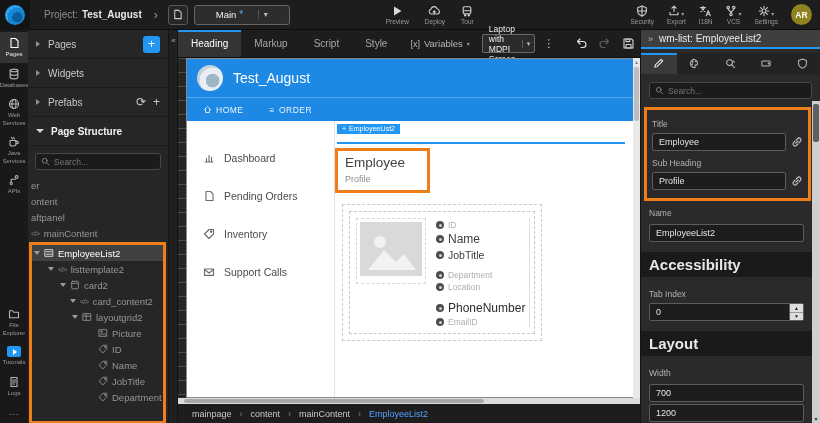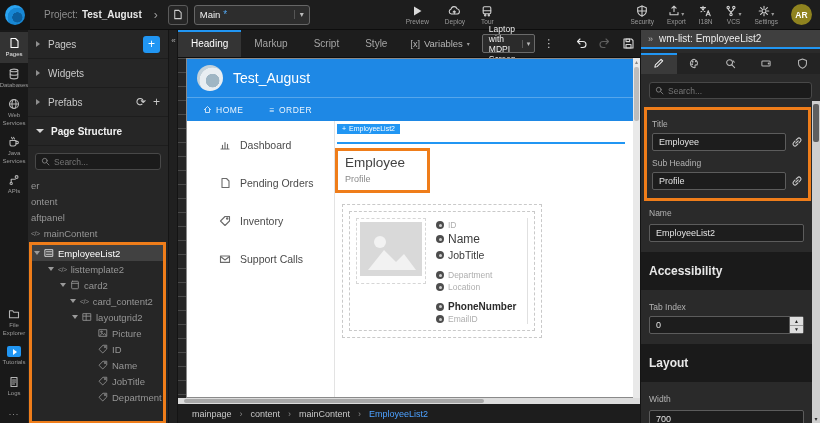--- a/index.html
+++ b/index.html
@@ -15,22 +15,22 @@
   .topbar { height:30px; flex:0 0 30px; background:#1d1d1d; display:flex; align-items:center;
     color:#bbb; border-bottom:1px solid #0d0d0d; }
   .logo-box { width:30px; height:30px; background:#141414; display:flex; align-items:center; justify-content:center; }
   .wave-logo { width:20px; height:20px; border-radius:50%;
     background:radial-gradient(circle at 62% 62%, #0c5f9e 0 28%, #1787d4 30% 55%, #2aa3f0 57% 100%); }
   .proj { margin-left:14px; font-size:10px; color:#8f8f8f; white-space:nowrap; }
   .proj b { color:#e8e8e8; font-weight:bold; margin-left:4px; }
   .tb-chev { color:#9a9a9a; font-size:12px; margin:0 10px 0 12px; }
   .page-icon-btn { width:20px; height:20px; border:1px solid #5a5a5a; border-radius:3px;
     display:flex; align-items:center; justify-content:center; color:#cfcfcf; background:#262626; }
-  .main-select { margin-left:6px; width:116px; height:20px; background:#2d2d2d; border:1px solid #666;
-    border-radius:3px; display:flex; align-items:center; font-size:9.5px; color:#f0f0f0; padding:0 5px; }
+  .main-select { margin-left:6px; width:96px; height:20px; background:#2d2d2d; border:1px solid #666;
+    border-radius:3px; display:flex; align-items:center; font-size:9.5px; color:#f0f0f0; padding:0 21px; }
   .main-select .star { color:#53a7f0; margin-left:3px; font-size:10px; }
   .main-select .dd { margin-left:auto; border-left:1px solid #555; padding-left:5px; color:#bbb; font-size:8px; }
   .tb-actions { display:flex; margin-left:96px; gap:16px; }
   .tb-act { display:flex; flex-direction:column; align-items:center; gap:1px; color:#cfcfcf; }
   .tb-act .lbl { font-size:6.5px; color:#9a9a9a; }
   .tb-right { display:flex; margin-left:auto; gap:13px; align-items:center; padding-right:8px; }
   .tb-act .with-caret { display:flex; align-items:flex-end; gap:1px; }
   .tiny-caret { font-size:6px; color:#9a9a9a; }
   .avatar { width:21px; height:21px; border-radius:50%; background:#8f831f; color:#fff;
     font-size:8.5px; font-weight:bold; display:flex; align-items:center; justify-content:center; }
@@ -111,42 +111,42 @@
   .app-header { height:38px; flex:0 0 38px; background:#1e88e5; display:flex; align-items:center;
     padding:0 10px; gap:10px; }
   .app-logo { width:26px; height:26px; border-radius:50%;
     background:radial-gradient(circle at 60% 60%, #9fb6c4 0 30%, #e8eef2 32% 58%, #c3d2db 60% 100%); }
   .app-title { color:#fff; font-size:14px; }
   .app-nav { height:24px; flex:0 0 24px; background:#1e88e5; border-top:1px solid rgba(255,255,255,0.25);
     display:flex; align-items:center; gap:26px; padding:0 16px; }
   .nav-item { color:#eaf4fd; font-size:8.5px; letter-spacing:0.5px; display:flex; align-items:center; gap:4px; }
   .app-body { flex:1; display:flex; min-height:0; }
   .app-side { width:148px; flex:0 0 148px; border-right:1px solid #e3e3e3; padding-top:18px; }
-  .side-item { display:flex; align-items:flex-start; gap:9px; color:#4a4a4a; font-size:10.5px;
-    padding:0 0 0 32px; height:38px; }
+  .side-item { display:flex; align-items:center; gap:9px; color:#4a4a4a; font-size:10.5px;
+    padding:0 0 0 16px; height:38px; }
   .side-item .sic { color:#6b6b6b; }
   .app-content { flex:1; position:relative; padding:10px 8px 0 2px; min-width:0; }
   .wchip { position:absolute; top:3px; left:2px; background:#2196f3; color:#fff; font-size:7px;
     padding:1px 5px 2px; display:flex; gap:3px; align-items:center; z-index:2; }
   .widget { margin-top:11px; border-top:2px solid #2196f3; padding:4px 0 0 0; width:100%; }
   .head-hl { display:inline-block; border:3px solid #ef7d1a; padding:4px 22px 6px 7px; margin-left:-2px; }
   .l-title { font-size:13.5px; color:#424242; }
   .l-sub { font-size:9px; color:#8a8a8a; margin-top:4px; }
   .list-zone { margin-top:11px; margin-left:5px; width:200px; border:1px dashed #c9c9c9; padding:6px; }
   .card { border:1px dashed #c9c9c9; padding:6px; display:flex; gap:10px; }
   .pic-frame { border:1px dashed #d6d6d6; padding:3px; align-self:flex-start; }
   .fields { display:flex; flex-direction:column; padding-right:4px; border-right:1px solid #e0e0e0; flex:1; }
   .f-row { display:flex; align-items:center; gap:4px; }
   .f-dot { width:8px; height:8px; border-radius:50%; background:#4d4d4d; flex:0 0 auto; position:relative; }
   .f-dot::after { content:""; position:absolute; left:2.5px; top:2.5px; width:3px; height:3px;
     background:#cfcfcf; border-radius:50%; }
   .f-id, .f-dim { font-size:8.5px; color:#aeaeae; }
   .f-name { font-size:12px; color:#3c3c3c; }
   .f-job { font-size:10.5px; color:#3c3c3c; }
-  .f-phone { font-size:10px; color:#2b2b2b; font-weight:bold; }
+  .f-phone { font-size:12px; color:#2b2b2b; font-weight:normal; }
   .mt8 { margin-top:9px; } .mt2 { margin-top:2px; } .mt3 { margin-top:3px; }
   .page-vscroll { width:7px; flex:0 0 7px; background:#e9e9e9; display:flex; flex-direction:column; }
   .page-vscroll .arr { height:8px; color:#888; font-size:6px; text-align:center; line-height:8px; }
   .page-vscroll .thumb { margin:1px 1px; height:54px; background:#bdbdbd; border-radius:2px; }
 
   .hscroll { height:6px; flex:0 0 6px; background:#dcdcdc; position:relative; }
   .hscroll .thumb { position:absolute; left:6px; top:1px; height:4px; width:300px; background:#a8a8a8; border-radius:2px; }
 
   
   .statusbar { height:19px; flex:0 0 19px; background:#1d1d1d; display:flex; align-items:center;
@@ -164,21 +164,21 @@
   .itab { flex:1; display:flex; align-items:center; justify-content:center; color:#b9b9b9; }
   .itab.active { background:#3a3a3a; box-shadow:inset 0 2px 0 #2196f3; color:#f0f0f0; }
   .insp-search { padding:8px 8px 2px; }
   .insp-body { flex:1; position:relative; padding:2px 16px 0 8px; overflow:hidden; }
   .group-hl { border:3px solid #ef7d1a; padding:2px 5px 8px; margin:4px -7px 2px -5px; }
   .p-label { font-size:8.5px; color:#b2b2b2; margin:7px 0 4px; }
   .p-row { display:flex; align-items:center; gap:5px; }
   .p-input { flex:1; min-width:0; height:18px; background:#1d1d1d; border:1px solid #5c5c5c; border-radius:2px;
     color:#e2e2e2; font-size:9px; padding:0 6px; font-family:"Liberation Sans",sans-serif; outline:none; }
   .bind-ic { color:#c9c9c9; flex:0 0 auto; }
-  .sect { margin:10px -16px 12px -8px; background:#1a1a1a; padding:12px 8px; font-size:12px;
+  .sect { margin:10px -16px 12px -8px; background:#1a1a1a; padding:4px 8px; font-size:15px;
     font-weight:bold; color:#e8e8e8; }
   .spin-wrap { display:flex; height:18px; border:1px solid #5c5c5c; border-radius:2px; background:#1d1d1d; }
   .spin-val { flex:1; color:#e2e2e2; font-size:9px; padding:3px 6px; }
   .spinner { width:14px; background:#dedede; border-left:1px solid #5c5c5c; display:flex;
     flex-direction:column; }
   .spinner span { flex:1; display:flex; align-items:center; justify-content:center; font-size:5px; color:#222; }
   .spinner span:first-child { border-bottom:1px solid #9a9a9a; }
   .insp-vscroll { position:absolute; right:0; top:0; bottom:0; width:8px; background:#cfcfcf; }
   .insp-vscroll .thumb { position:absolute; top:3px; left:1px; width:6px; height:38px; background:#5f5f5f; border-radius:2px; }
   .insp-vscroll .arr { position:absolute; bottom:1px; left:0; width:8px; text-align:center;

